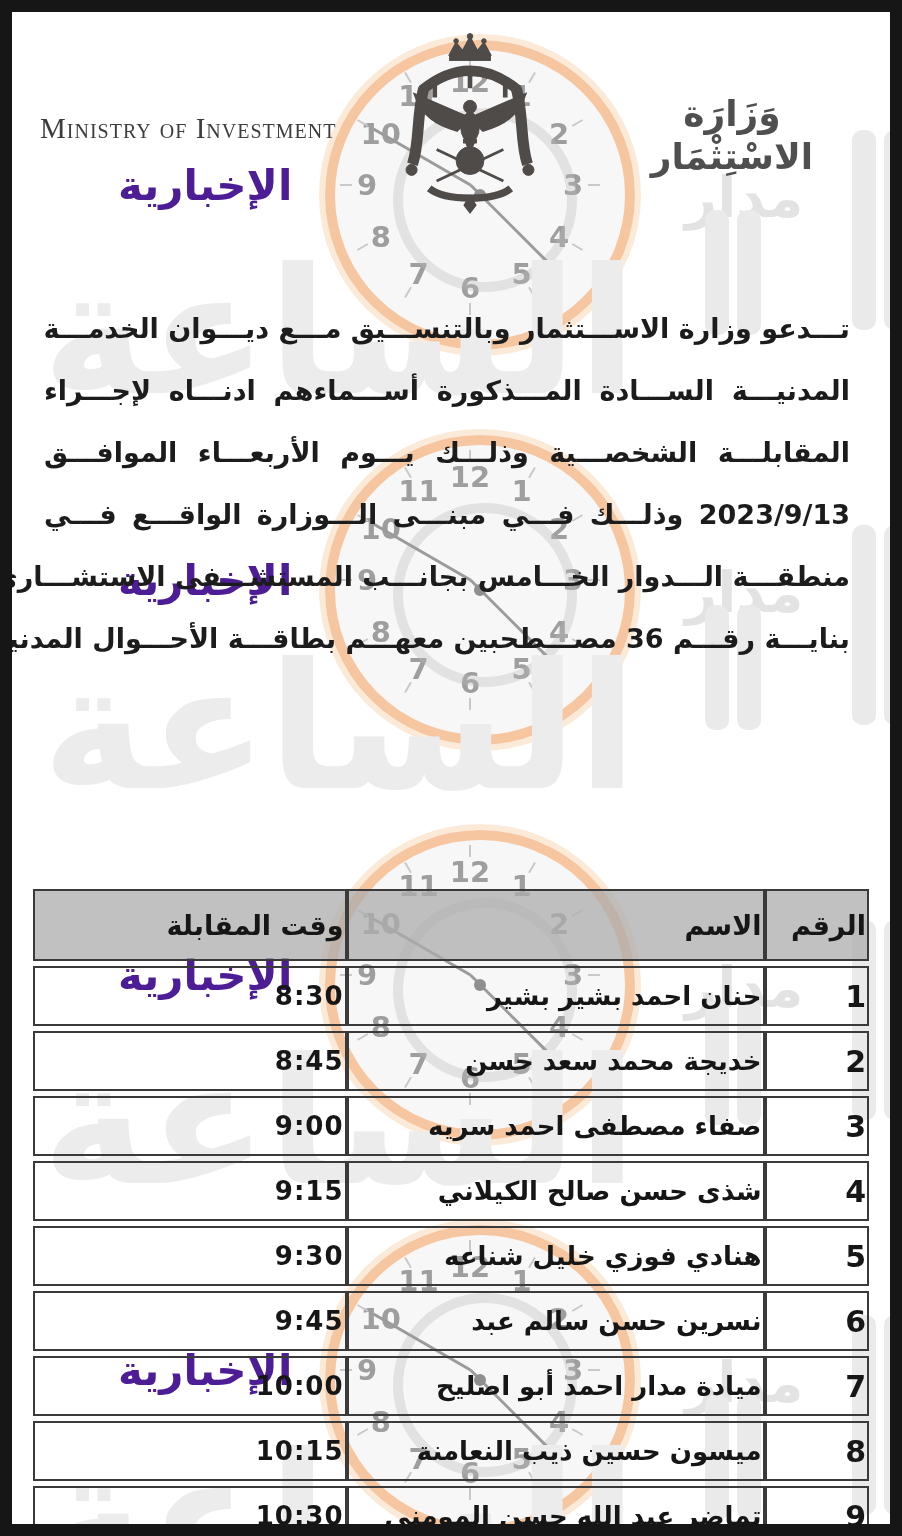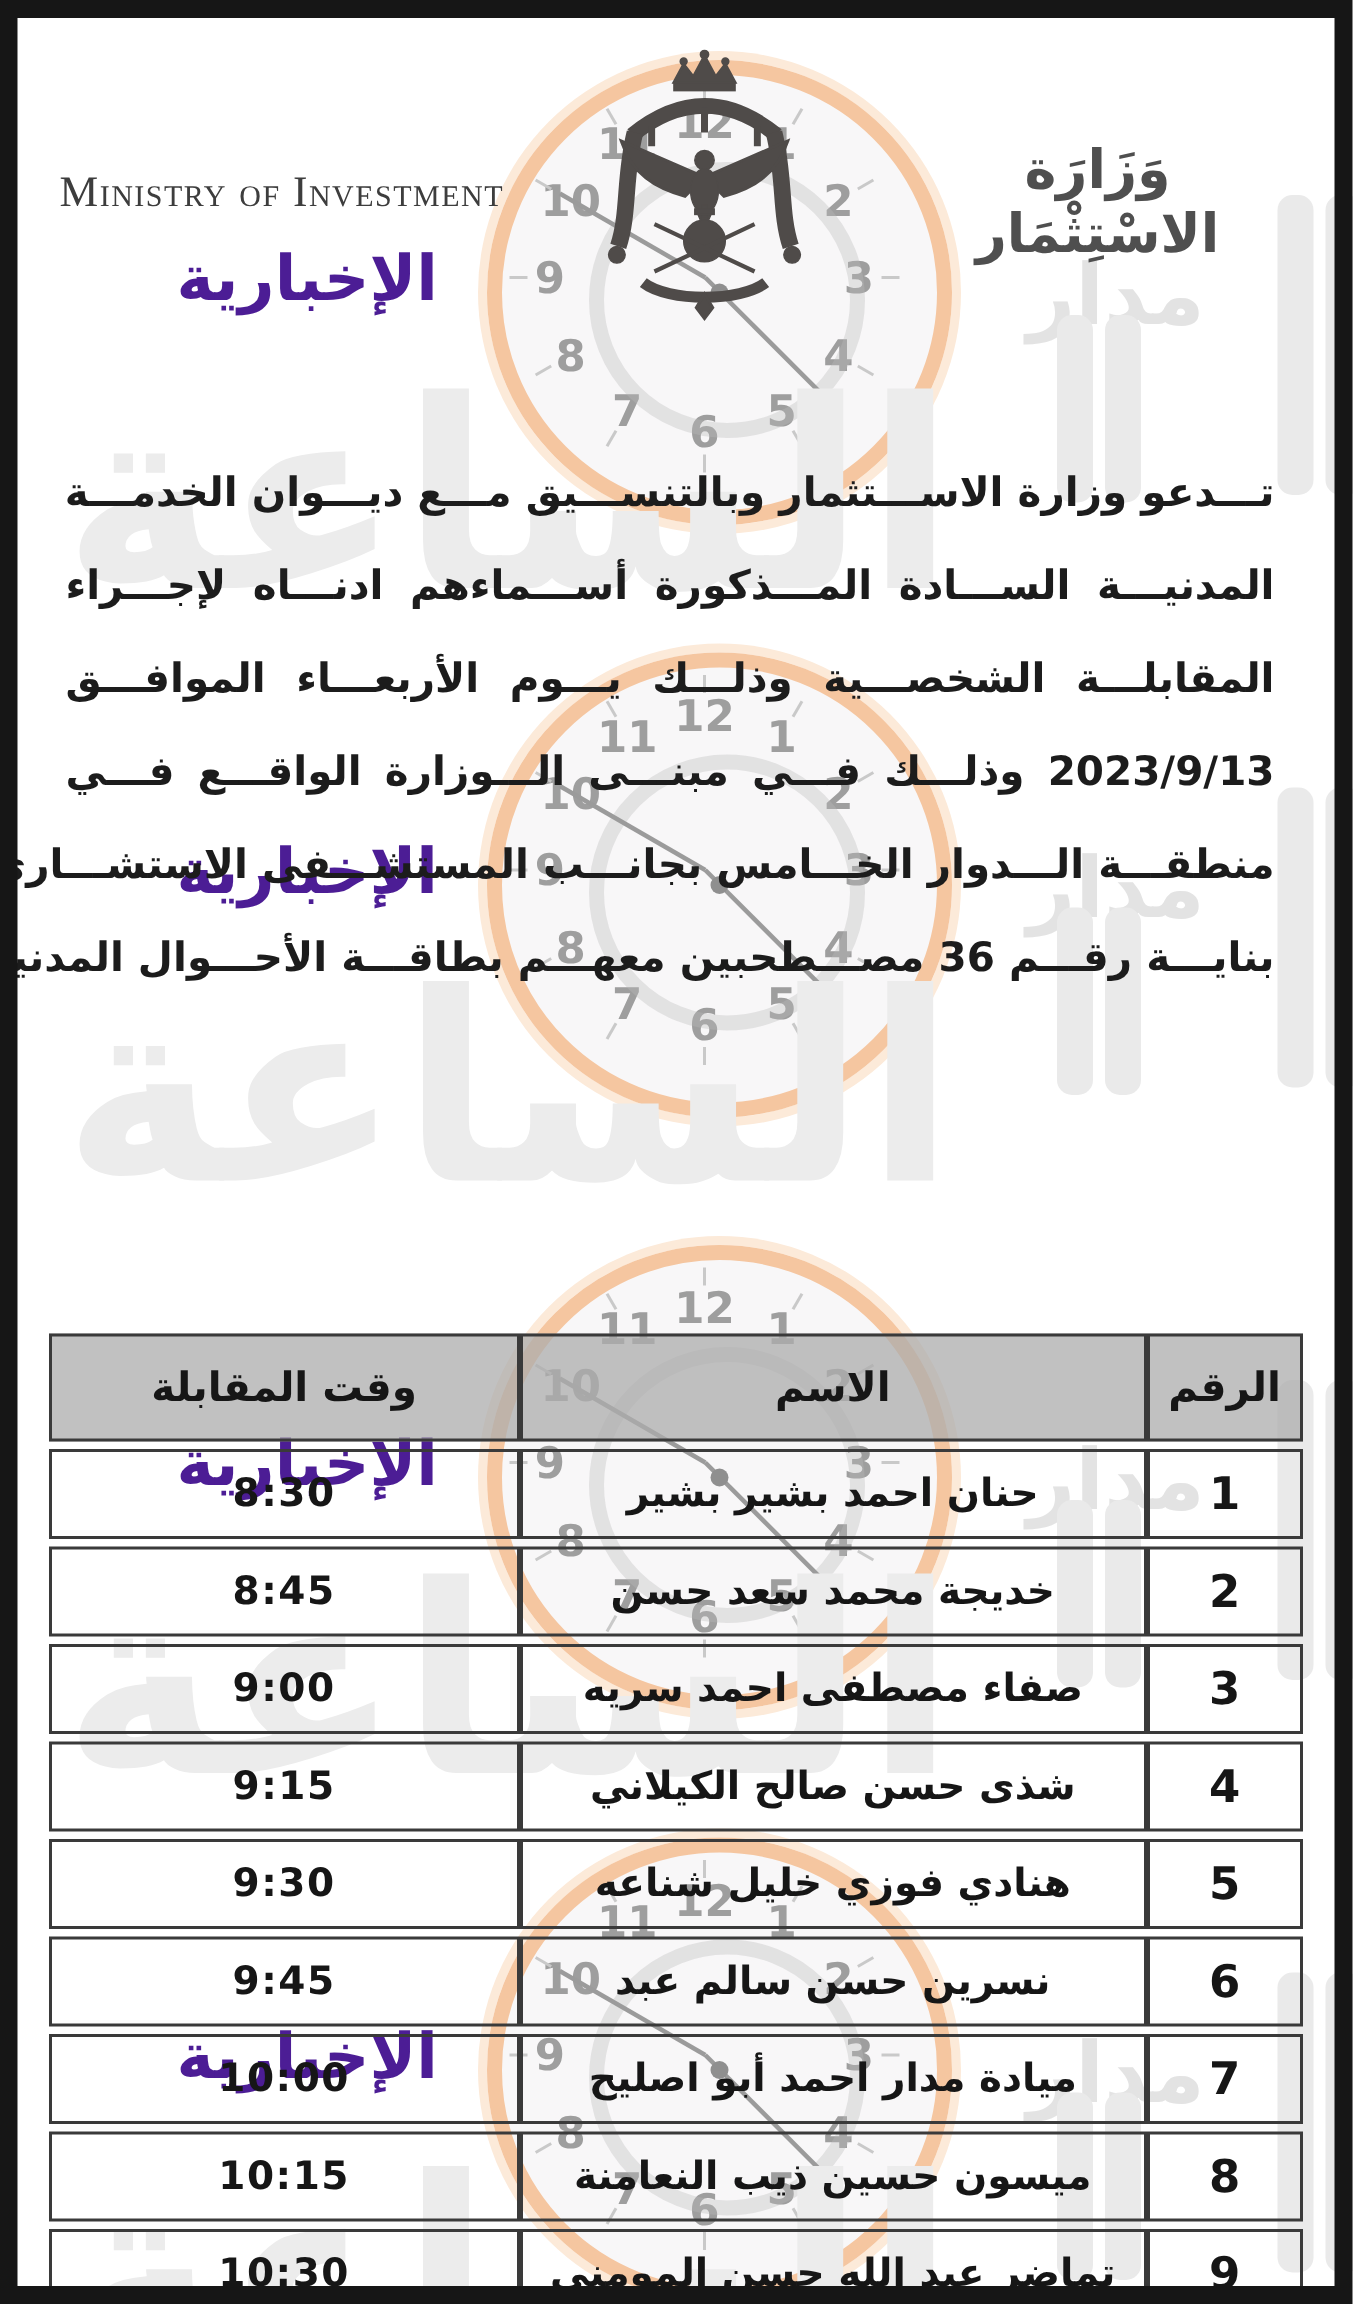--- a/index.html
+++ b/index.html
@@ -64,21 +64,21 @@
   }
   .para-line.last { text-align-last:right; }
 
   
   .schedule-table {
     position:absolute; top:884px; left:33px; width:836px; z-index:2;
     border-collapse:separate; border-spacing:0 5px; direction:rtl;
     font-weight:bold; color:#161616;
   }
   .schedule-table th, .schedule-table td {
-    border:2px solid #3a3a3a; text-align:center; vertical-align:middle;
+    border:2px solid #3a3a3a; text-align:right; vertical-align:middle;
   }
   .schedule-table th {
     background:rgba(172,172,172,0.75); font-size:27px; height:66px;
   }
   .schedule-table td { background:transparent; height:54px; }
   .col-number { width:12.5%;margin-left:48px; }
   .col-name   { width:50%; }
   .col-time   { width:37.5%; }
   td.cell-number { font-size:30px; }
   td.cell-name   { font-size:26px; }

